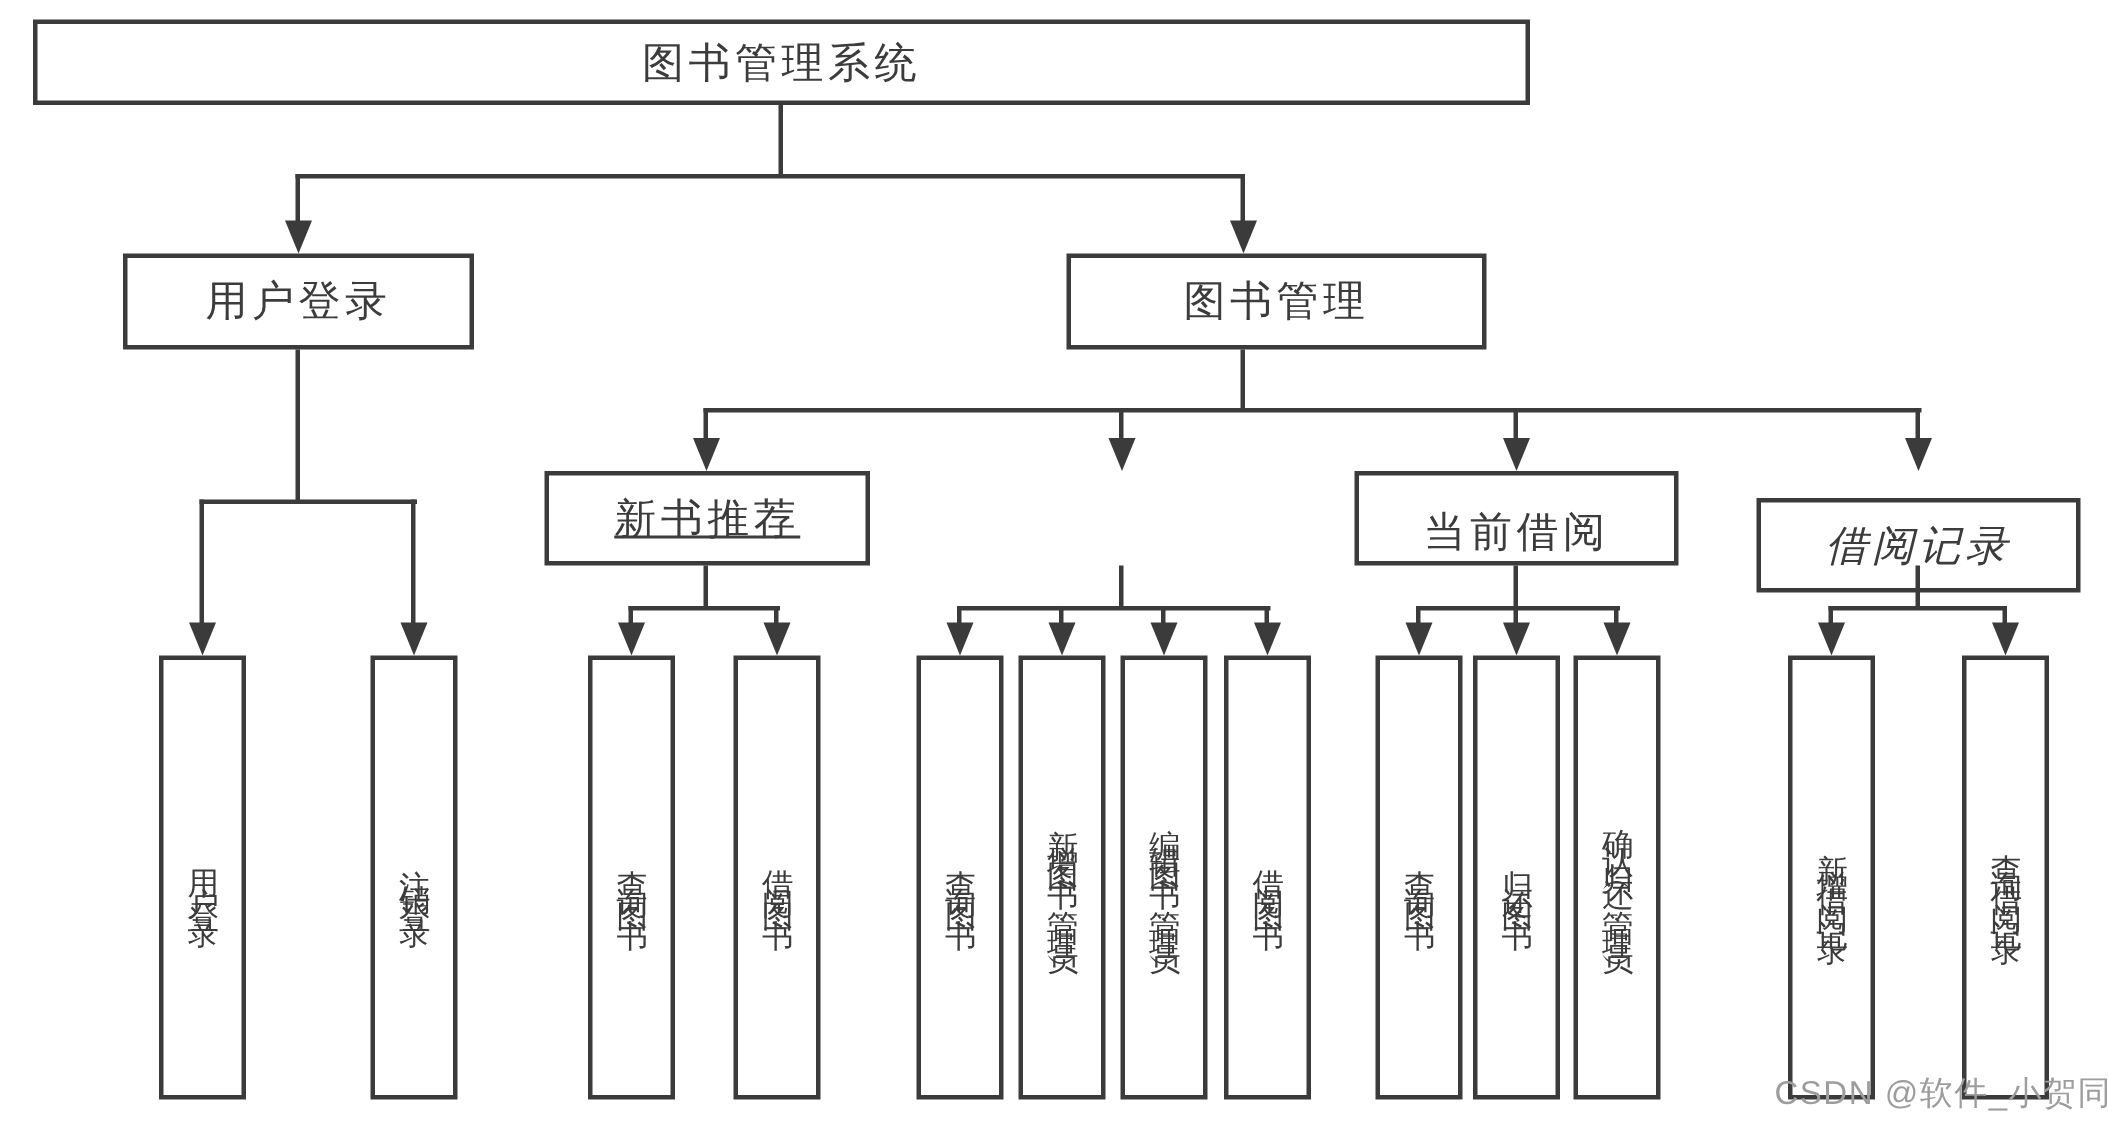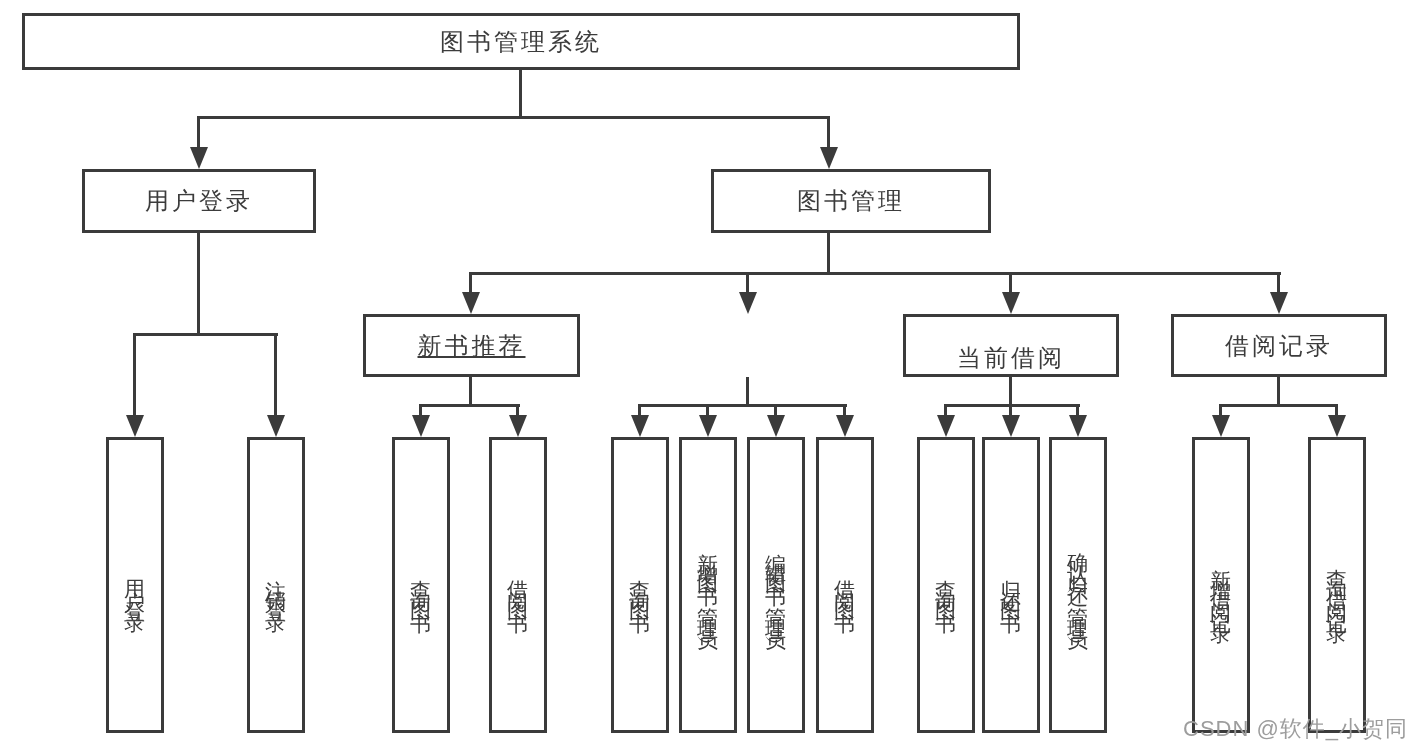--- a/index.html
+++ b/index.html
@@ -19,21 +19,21 @@
   }
   .node{
     position:absolute;
     box-sizing:border-box;
     border:3px solid var(--border);
     background:#fff;
     display:flex;align-items:center;justify-content:center;
     color:var(--text);
   }
   .node .lbl{white-space:nowrap;}
-  .hz .lbl{font-size:24px;letter-spacing:3px;}
+  .hz .lbl{font-size:28px;letter-spacing:3px;}
   .v .lbl{
     writing-mode:vertical-rl;
     text-orientation:mixed;
     font-size:21px;
     letter-spacing:11px;
     white-space:normal;
     line-height:1;
   }
   .ln{position:absolute;background:var(--line);}
   .ah{
@@ -70,21 +70,21 @@
 
   <div class="node hz" style="left:363px;top:314px;width:217px;height:63px;text-decoration:underline;">
     <span class="lbl">新书推荐</span>
   </div>
 
 
   <div class="node hz" style="left:903px;top:314px;width:216px;height:63px;align-items:flex-end;">
     <span class="lbl">当前借阅</span>
   </div>
 
-  <div class="node hz" style="left:1171px;top:314px;width:216px;height:63px;">
+  <div class="node hz" style="left:1171px;top:332px;width:216px;height:63px;font-style:italic;">
     <span class="lbl">借阅记录</span>
   </div>
 
   <div class="node v" style="left:106px;top:437px;width:58px;height:296px;">
     <span class="lbl">用户登录</span>
   </div>
   <div class="node v" style="left:247px;top:437px;width:58px;height:296px;">
     <span class="lbl">注销登录</span>
   </div>
 

